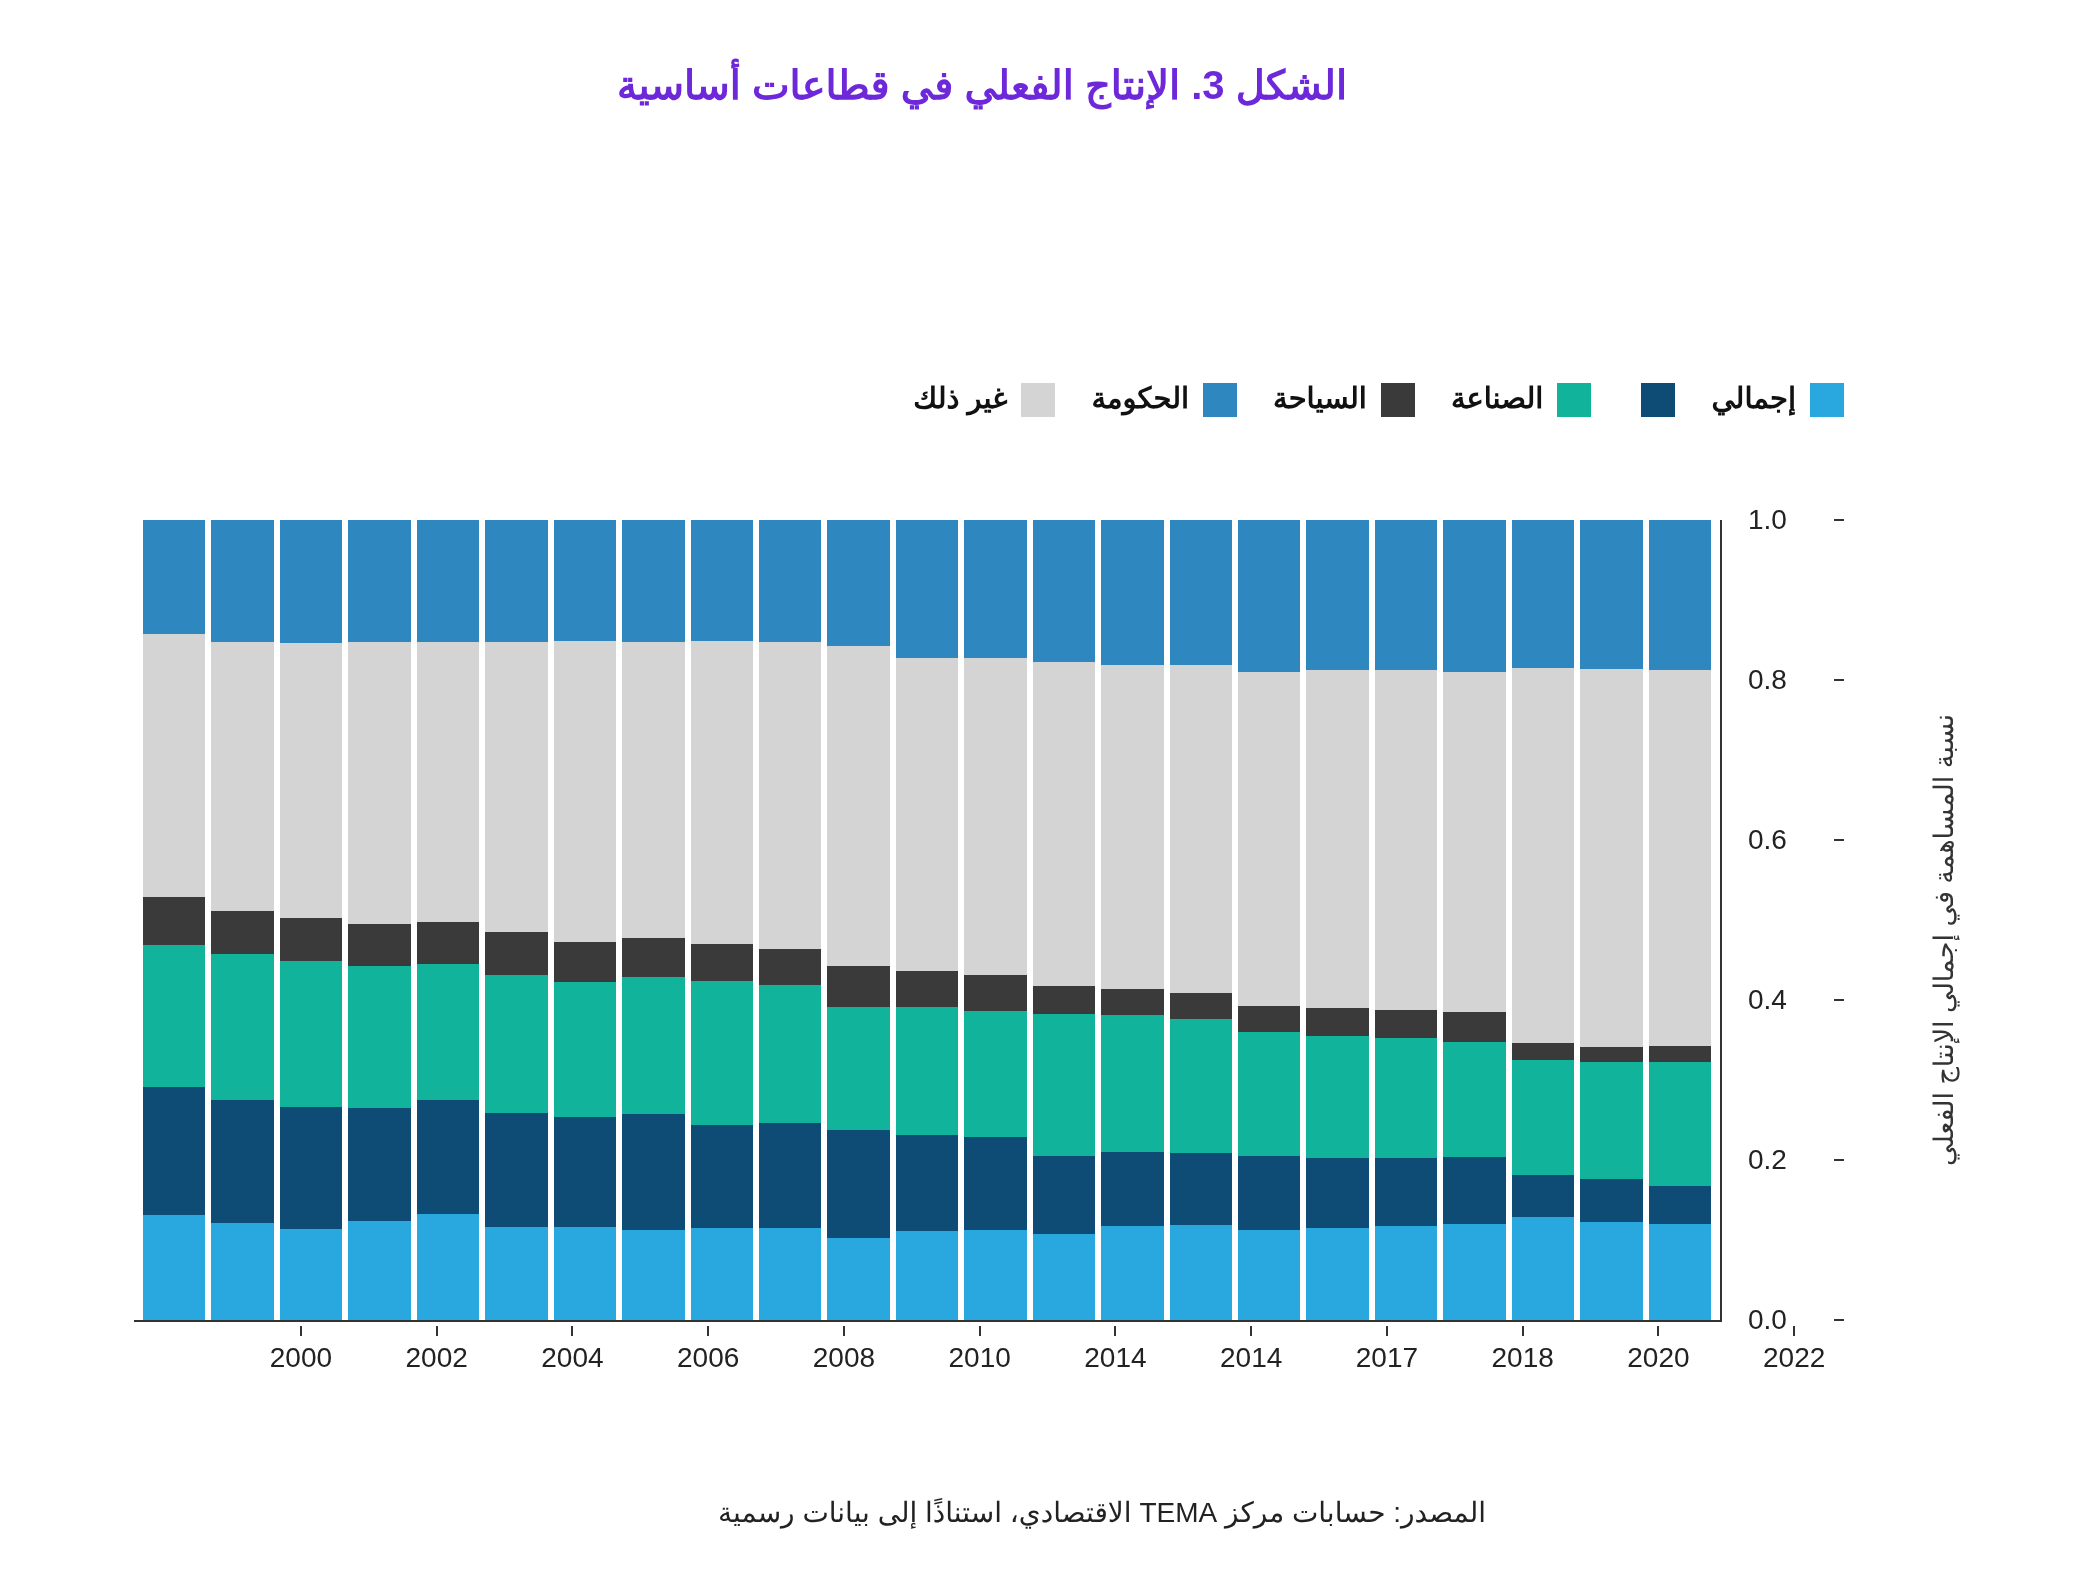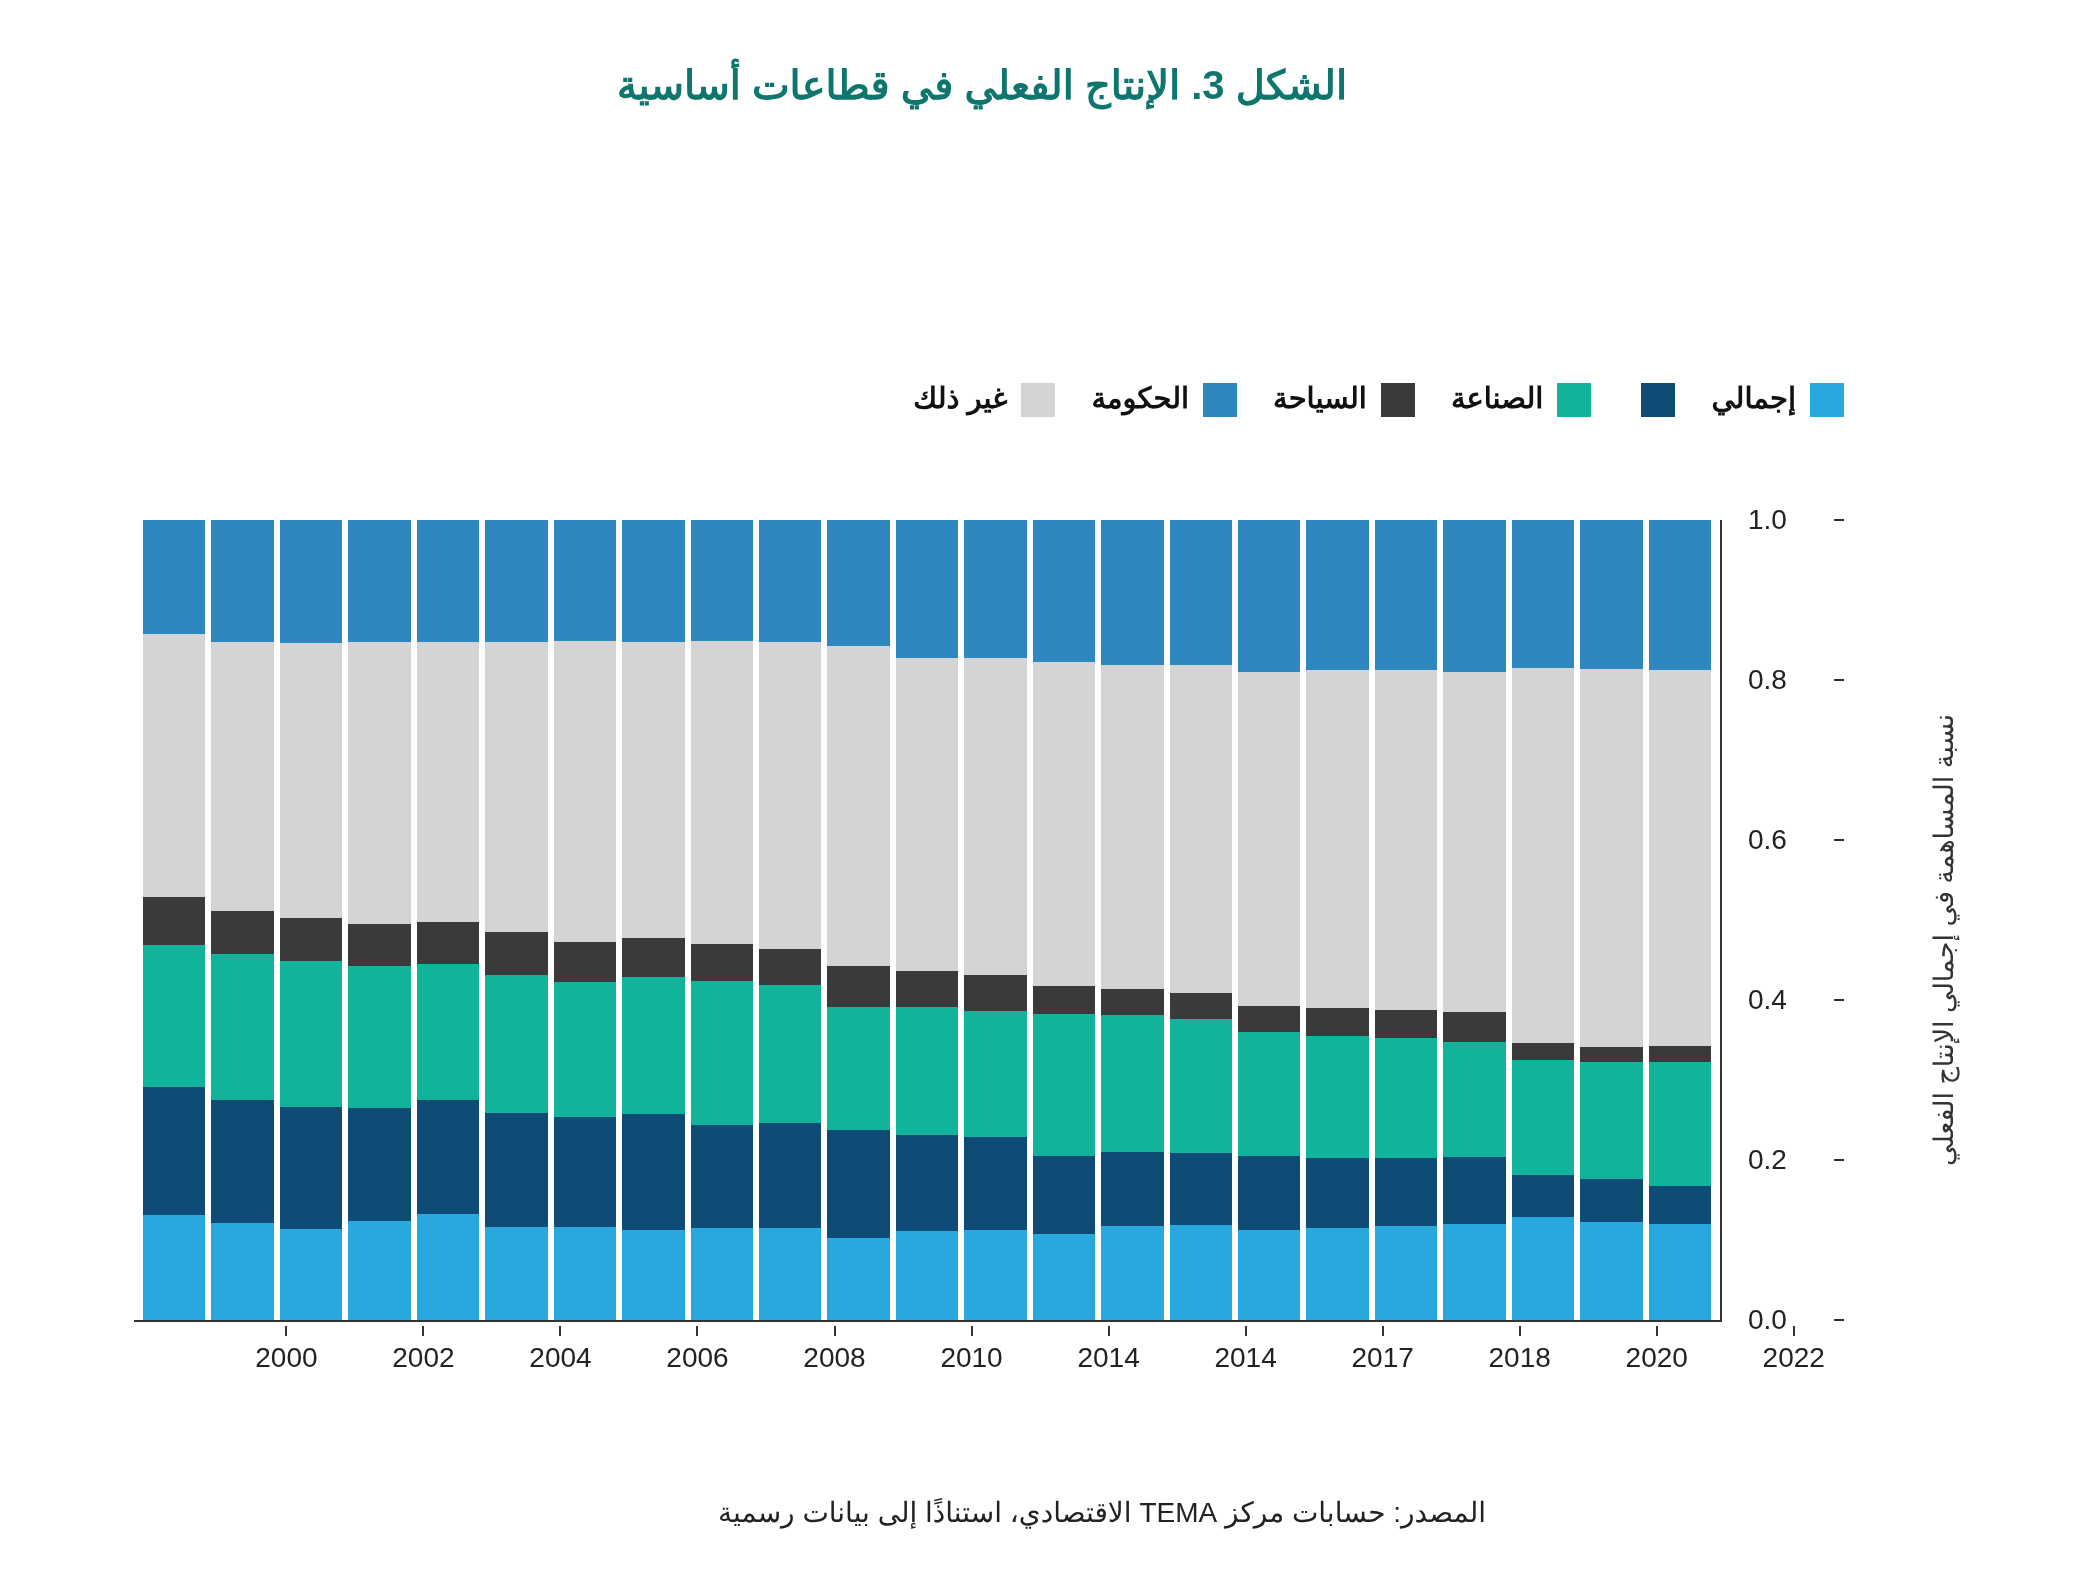--- a/index.html
+++ b/index.html
@@ -20,21 +20,21 @@
     inset: 0;
   }
   .title {
     position: absolute;
     top: 62px;
     right: 0;
     left: 0;
     text-align: center;
     font-size: 40px;
     font-weight: bold;
-    color: #0f766e;
+    color: #6d28d9;
     direction: rtl;
     padding-right: 120px;
   }
   .subtitle {
     position: absolute;
     top: 195px;
     right: 230px;
     width: 1620px;
     text-align: center;
     font-size: 30px;
@@ -169,21 +169,21 @@
     position: absolute;
     top: 806px;
     right: 0;
     left: 112px;
     height: 60px;
   }
   .x-ticks {
     position: absolute;
     top: 0;
     right: 0;
-    left: 0;
+    left: 15px;
     height: 100%;
     display: flex;
     flex-direction: row-reverse;
     justify-content: space-between;
     padding: 0 6px;
     box-sizing: border-box;
   }
   .x-col {
     flex: 1 1 0;
     margin: 0 3px;

